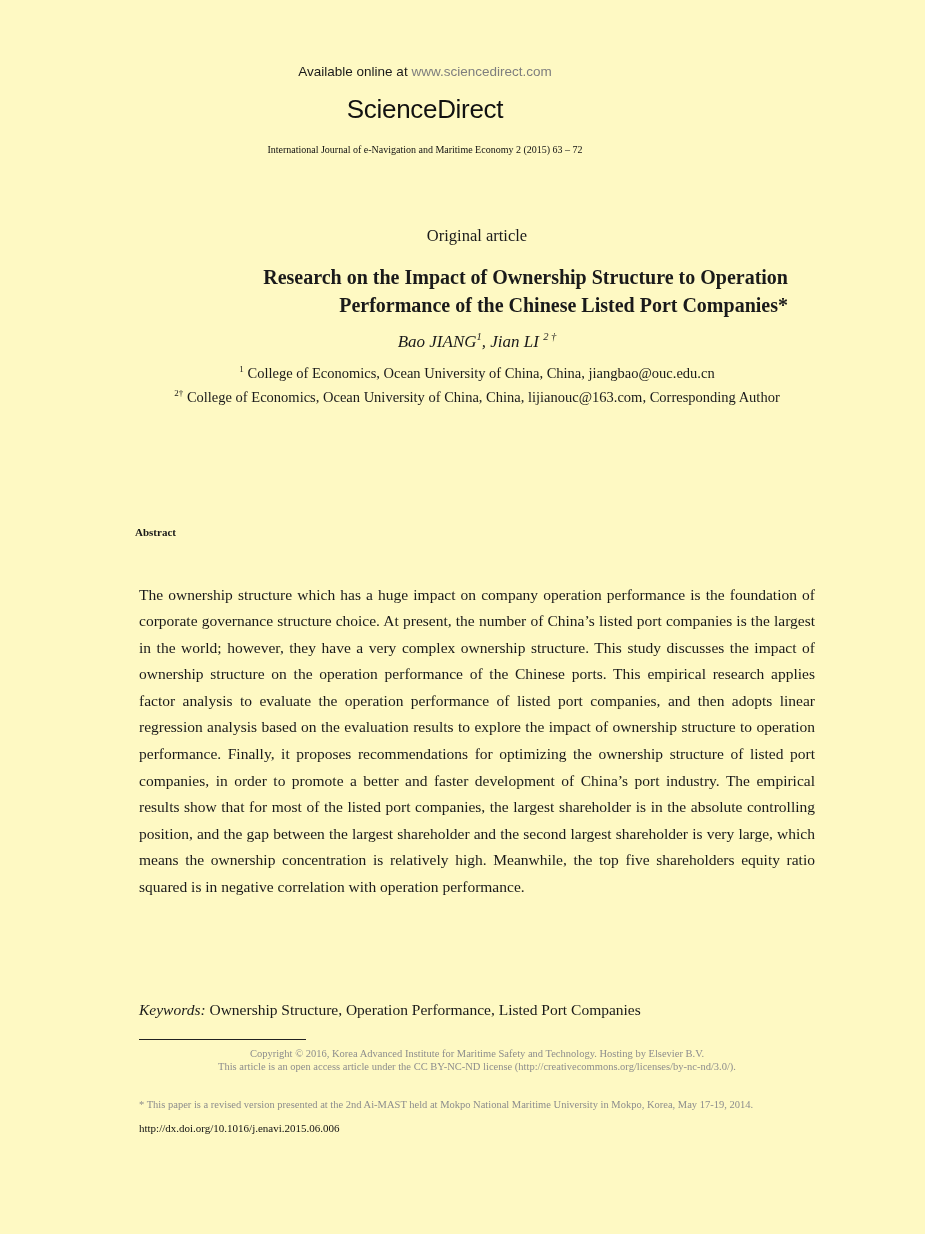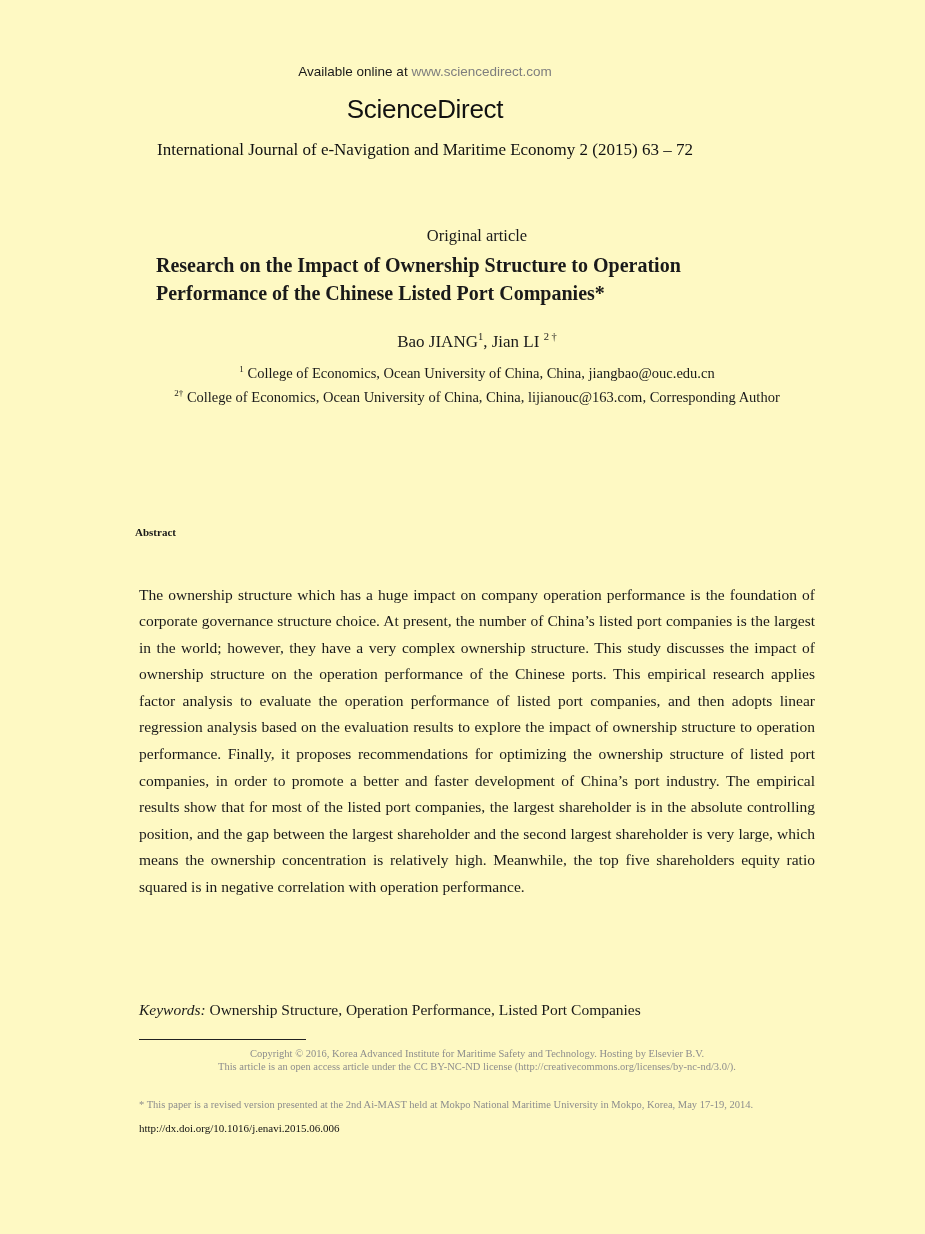--- a/index.html
+++ b/index.html
@@ -28,40 +28,41 @@
     top: 93px; left: 139px; width: 572px;
     text-align: center;
     font-family: "Liberation Sans", sans-serif;
     font-size: 26px; line-height: 32px;
     letter-spacing: -0.3px;
     color: #111111;
   }
   .journal-line {
     top: 142px; left: 139px; width: 572px;
     text-align: center;
-    font-size: 17px; line-height: 16px;
+    font-size: 10px; line-height: 16px;
     color: #111111;
   }
 
   
   .article-type {
     top: 226px; left: 139px; width: 676px;
     text-align: center;
     font-size: 16.5px; line-height: 20px;
   }
   .article-title {
     top: 248px; left: 152px; width: 620px;
-    text-align: left;
+    text-align: right;
     font-weight: bold;
     font-size: 20px; line-height: 27.5px;
-    margin: 4px;
+    margin: 16px;
   }
   .authors-line {
     top: 331px; left: 139px; width: 676px;
     text-align: center;
+    font-style: italic;
     font-size: 17px; line-height: 21px;
   }
   sup { font-size: 0.62em; line-height: 0; }
   .affiliation-1 {
     top: 364px; left: 139px; width: 676px;
     text-align: center;
     font-size: 14.5px; line-height: 19px;
   }
   .affiliation-2 {
     top: 388px; left: 139px; width: 676px;

